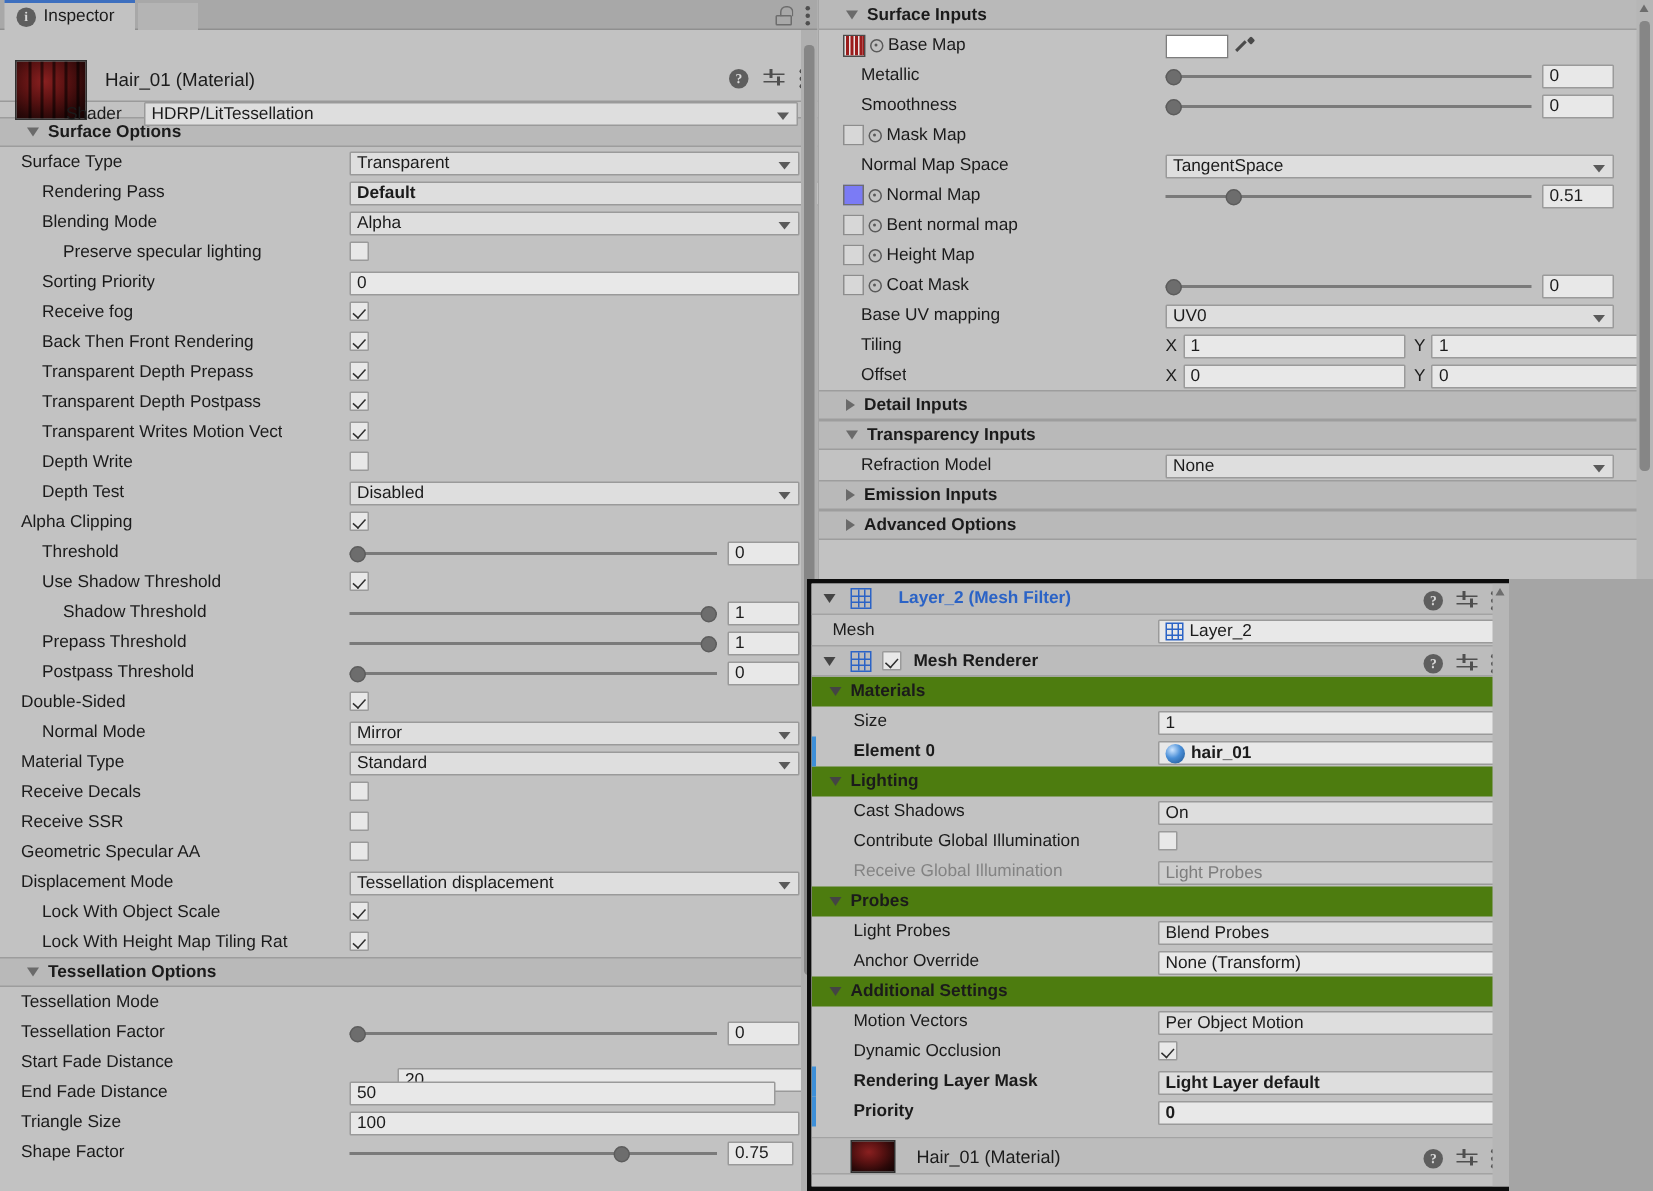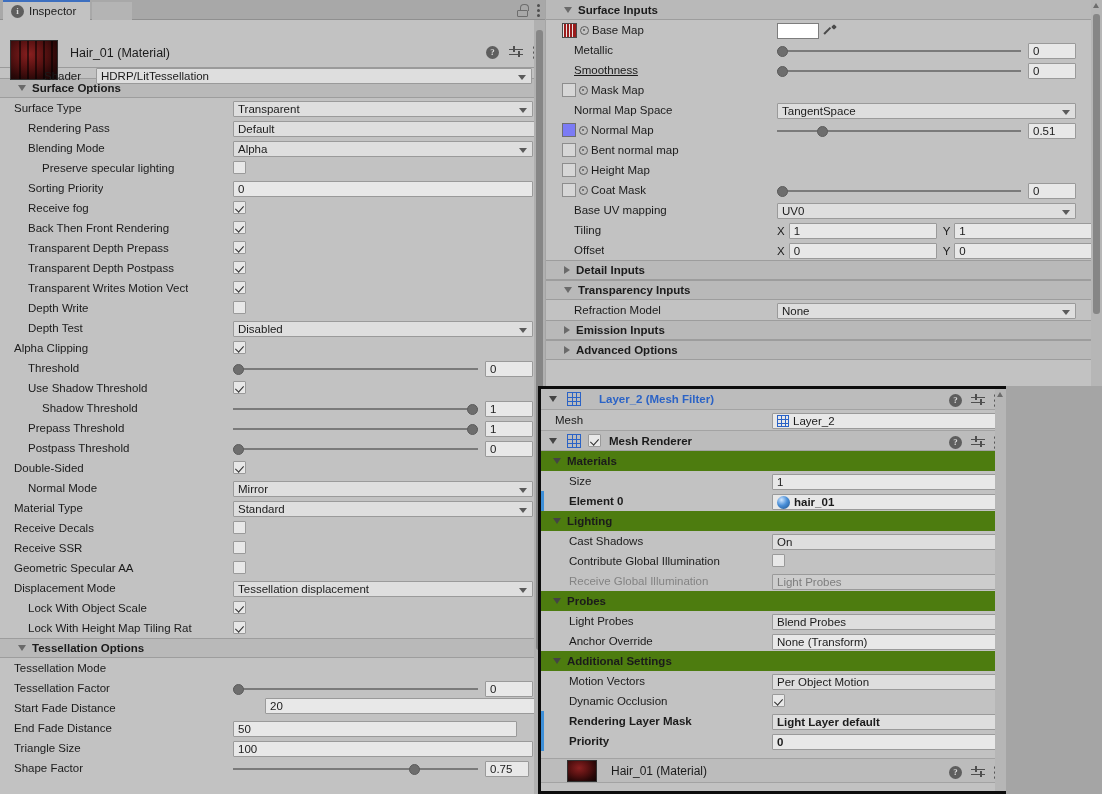--- a/index.html
+++ b/index.html
@@ -333,21 +333,21 @@
           <div class="ctrl" style="left: 233px; top: 3px;">
             <div class="dropdown" style="width: 300px;">
               <span>Transparent</span>
               <span class="arrow"></span>
             </div>
           </div>
         </div>
         <div class="row">
           <div class="lbl" style="position: absolute; left: 28px; max-width: 203px;">Rendering Pass</div>
           <div class="ctrl" style="left: 233px; top: 3px;">
-            <div class="dropdown" style="width: 339px;">
+            <div class="dropdown" style="width: 339px; font-weight: bold;">
               <span>Default</span>
               <span class="arrow"></span>
             </div>
           </div>
         </div>
         <div class="row">
           <div class="lbl" style="position: absolute; left: 28px; max-width: 203px;">Blending Mode</div>
           <div class="ctrl" style="left: 233px; top: 3px;">
             <div class="dropdown" style="width: 300px;">
               <span>Alpha</span>
@@ -542,21 +542,21 @@
           <div class="ctrl" style="left: 233px; top: 3px;">
             <div class="slider" style="width: 245px;">
               <div class="track"></div>
               <div class="knob" style="left: 0px;"></div>
             </div>
             <div class="field" style="width: 48px; margin-left: 7px;">0</div>
           </div>
         </div>
         <div class="row">
           <div class="lbl" style="position: absolute; left: 14px; max-width: 217px;">Start Fade Distance</div>
-          <div class="ctrl" style="left: 233px; top: 0; padding-left: 32px;">
+          <div class="ctrl" style="left: 233px; top: 14px; padding-left: 32px;">
             <div class="field" style="width: 300px;">20</div>
           </div>
         </div>
         <div class="row">
           <div class="lbl" style="position: absolute; left: 14px; max-width: 217px;">End Fade Distance</div>
           <div class="ctrl" style="left: 233px; top: 3px;">
             <div class="field" style="width: 284px; text-align: right;">50</div>
           </div>
         </div>
         <div class="row">
@@ -612,21 +612,21 @@
           <div class="lbl" style="position: absolute; left: 28px; max-width: 201px;">Metallic</div>
           <div class="ctrl" style="left: 231px; top: 3px;">
             <div class="slider" style="width: 244px;">
               <div class="track"></div>
               <div class="knob" style="left: 0px;"></div>
             </div>
             <div class="field" style="width: 48px; margin-left: 7px;">0</div>
           </div>
         </div>
         <div class="row">
-          <div class="lbl" style="position: absolute; left: 28px; max-width: 201px; text-decoration: underline;">Smoothness</div>
+          <div class="lbl" style="position: absolute; left: 28px; max-width: 201px;">Smoothness</div>
           <div class="ctrl" style="left: 231px; top: 3px;">
             <div class="slider" style="width: 244px;">
               <div class="track"></div>
               <div class="knob" style="left: 0px;"></div>
             </div>
             <div class="field" style="width: 48px; margin-left: 7px;">0</div>
           </div>
         </div>
         <div class="row">
           <div class="lbl" style="position: absolute; left: 16px; max-width: 201px; display: flex; align-items: center; gap: 3px;">

